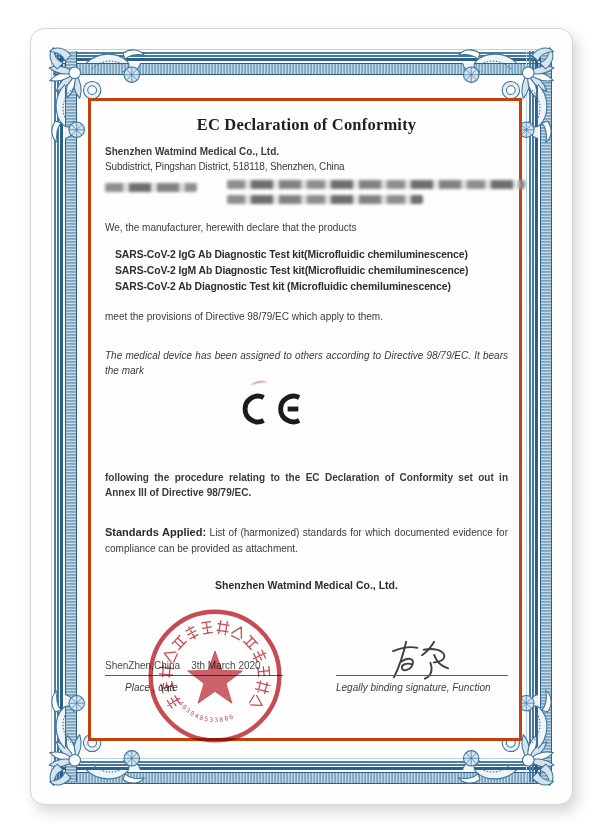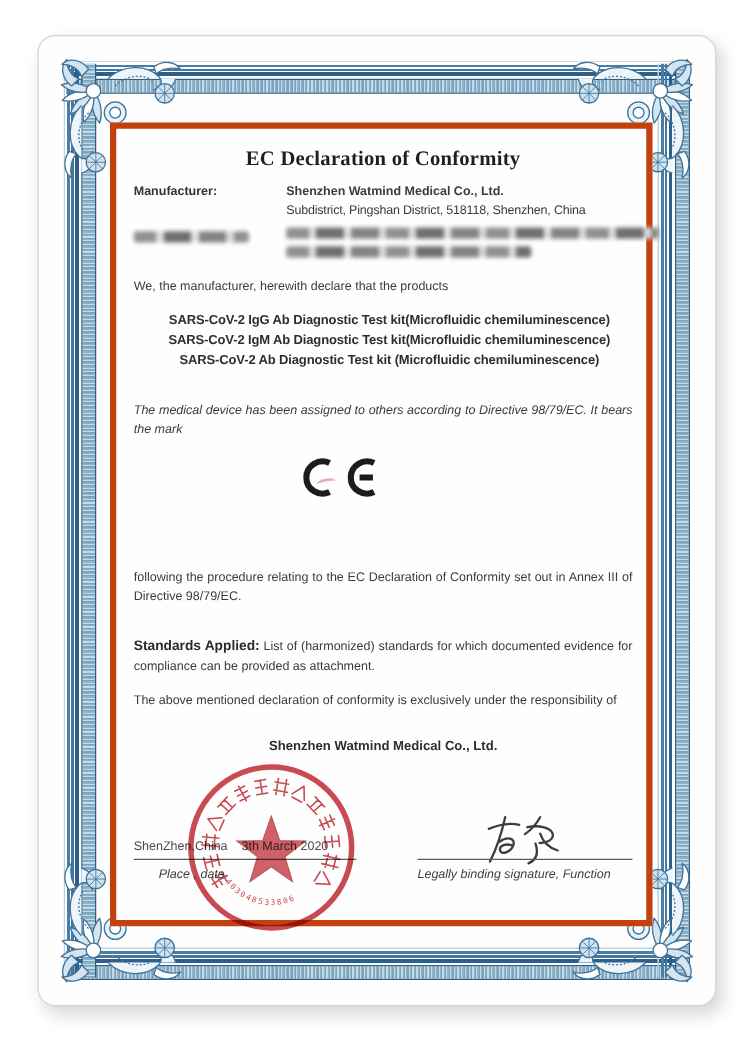--- a/index.html
+++ b/index.html
@@ -30,50 +30,50 @@
 
   
   .corner { position:absolute; width:116px; height:116px; z-index:2; }
   .c-tl { left:7px;  top:7px; }
   .c-tr { right:7px; top:7px; transform:scaleX(-1); }
   .c-bl { left:7px;  bottom:7px; transform:scaleY(-1); }
   .c-br { right:7px; bottom:7px; transform:scale(-1,-1); }
 
   
   .content { position:absolute; z-index:3; left:57px; top:69px; width:434px; height:643px;
-             border:5px solid #c2410c; background:#fefefe; padding:12px 11px 0 14px;
+             border:3px solid #c2410c; background:#fefefe; padding:12px 11px 0 14px;
              font-size:10px; line-height:1.5; }
 
   .doc-title { text-align:center; font-family:"Liberation Serif", serif; font-weight:bold;
                font-size:16.5px; color:#1f1f1f; letter-spacing:.2px; }
 
   .row { display:flex; margin-top:6px; }
   .col-label { width:122px; flex:none; font-weight:bold; color:#333; }
   .col-val { flex:1; min-width:0; }
   .co-name { font-weight:bold; white-space:pre; }
   .addr { white-space:nowrap; letter-spacing:-.15px; }
 
   .blot { height:9px; border-radius:2px; filter:blur(1.5px);
     background:repeating-linear-gradient(90deg,#8f8f8f 0 18px,#dcdcdc 18px 24px,#6e6e6e 24px 46px,#e3e3e3 46px 52px,#828282 52px 74px,#d9d9d9 74px 80px); }
   .blot-label { width:92px; margin-top:3px; }
   .blot-l1 { width:298px; }
   .blot-l2 { width:196px; margin-top:6px; }
 
   .p { color:#3b3b3b; }
   .p-intro { margin-top:16px; }
   .product-list { margin-top:12px; margin-left:10px; }
-  .product { font-weight:bold; font-size:10.4px; line-height:1.55; white-space:nowrap; letter-spacing:-.1px; color:#2e2e2e;text-align:center; }
+  .product { font-weight:bold; font-size:10.4px; line-height:1.55; white-space:nowrap; letter-spacing:-.1px; color:#2e2e2e; }
   .p-prov { margin-top:14px; }
   .p-assign { margin-top:24px; text-align:justify;font-style:italic; }
   .ce-wrap { margin-top:12px; height:40px; text-align:center; }
   .ce-wrap svg { transform:translateX(-30px); }
   .smudge { position:absolute; left:160px; top:280px; width:16px; height:7px;
             border-top:2px solid rgba(196,78,80,.5); border-radius:50%;
             transform:rotate(-10deg); filter:blur(.6px); }
-  .p-follow { margin-top:52px; text-align:justify; }
+  .p-follow { margin-top:40px; text-align:justify;font-weight:bold; }
   .p-standards { margin-top:24px; text-align:justify; }
   .standards-label { font-weight:bold; font-size:11px; color:#2a2a2a; }
   .p-resp { margin-top:12px; }
   .company-footer { margin-top:22px; text-align:center; font-weight:bold; font-size:10.5px; color:#2e2e2e; }
 
   .sign-row { margin-top:46px; display:flex; justify-content:space-between; align-items:flex-end; }
   .sign-col { display:flex; flex-direction:column; }
   .sign-col-left { width:178px; }
   .sign-col-right { width:172px; }
   .pd-value { white-space:pre; font-size:10px; color:#4a4a4a; margin-bottom:2px; }
@@ -157,21 +157,20 @@
     </svg>
   <svg class="corner c-br" viewBox="0 0 120 120">
       <use href="#cornerOrn"></use>
     </svg>
 
   <div class="content">
 
     <div class="doc-title">EC Declaration of Conformity</div>
 
     <div class="row">
-      <div class="col-label">Manufacturer:</div>
       <div class="col-val">
         <div class="co-name">Shenzhen Watmind Medical Co., Ltd.</div>
         <div class="addr">Subdistrict, Pingshan District, 518118, Shenzhen, China</div>
       </div>
     </div>
 
     <div class="row">
       <div class="col-label">
           <div class="blot blot-label"></div>
         </div>
@@ -182,37 +181,37 @@
     </div>
 
     <div class="p p-intro">We, the manufacturer, herewith declare that the products</div>
 
     <div class="product-list">
       <div class="product">SARS-CoV-2 IgG Ab Diagnostic Test kit(Microfluidic chemiluminescence)</div>
       <div class="product">SARS-CoV-2 IgM Ab Diagnostic Test kit(Microfluidic chemiluminescence)</div>
       <div class="product">SARS-CoV-2 Ab Diagnostic Test kit (Microfluidic chemiluminescence)</div>
     </div>
 
+    <div class="p p-prov">meet the provisions of Directive 98/79/EC which apply to them.</div>
 
     <div class="p p-assign">The medical device has been assigned to others according to Directive 98/79/EC. It bears the mark</div>
 
     <div class="ce-wrap">
       <svg width="80" height="38" viewBox="0 0 90 36" aria-label="CE">
         <path d="M 30 5 A 14.5 14.5 0 1 0 30 31" fill="none" stroke="#1c1c1c" stroke-width="5.5"></path>
         <path d="M 70 5 A 14.5 14.5 0 1 0 70 31" fill="none" stroke="#1c1c1c" stroke-width="5.5"></path>
         <path d="M 57 18 L 69 18" stroke="#1c1c1c" stroke-width="5.5"></path>
       </svg>
     </div>
     <div class="smudge"></div>
 
     <div class="p p-follow">following the procedure relating to the EC Declaration of Conformity set out in Annex III of Directive 98/79/EC.</div>
 
     <div class="p p-standards"><span class="standards-label">Standards Applied:</span><span> List of (harmonized) standards for which documented evidence for compliance can be provided as attachment.</span></div>
 
-    <div class="p p-resp">The above mentioned declaration of conformity is exclusively under the responsibility of</div>
 
     <div class="company-footer">Shenzhen Watmind Medical Co., Ltd.</div>
 
     <div class="sign-row">
       <div class="sign-col sign-col-left">
         <div class="pd-value">ShenZhen,China    3th March 2020</div>
         <div class="rule"></div>
         <div class="caption caption-left">Place , date</div>
       </div>
       <div class="sign-col sign-col-right">

